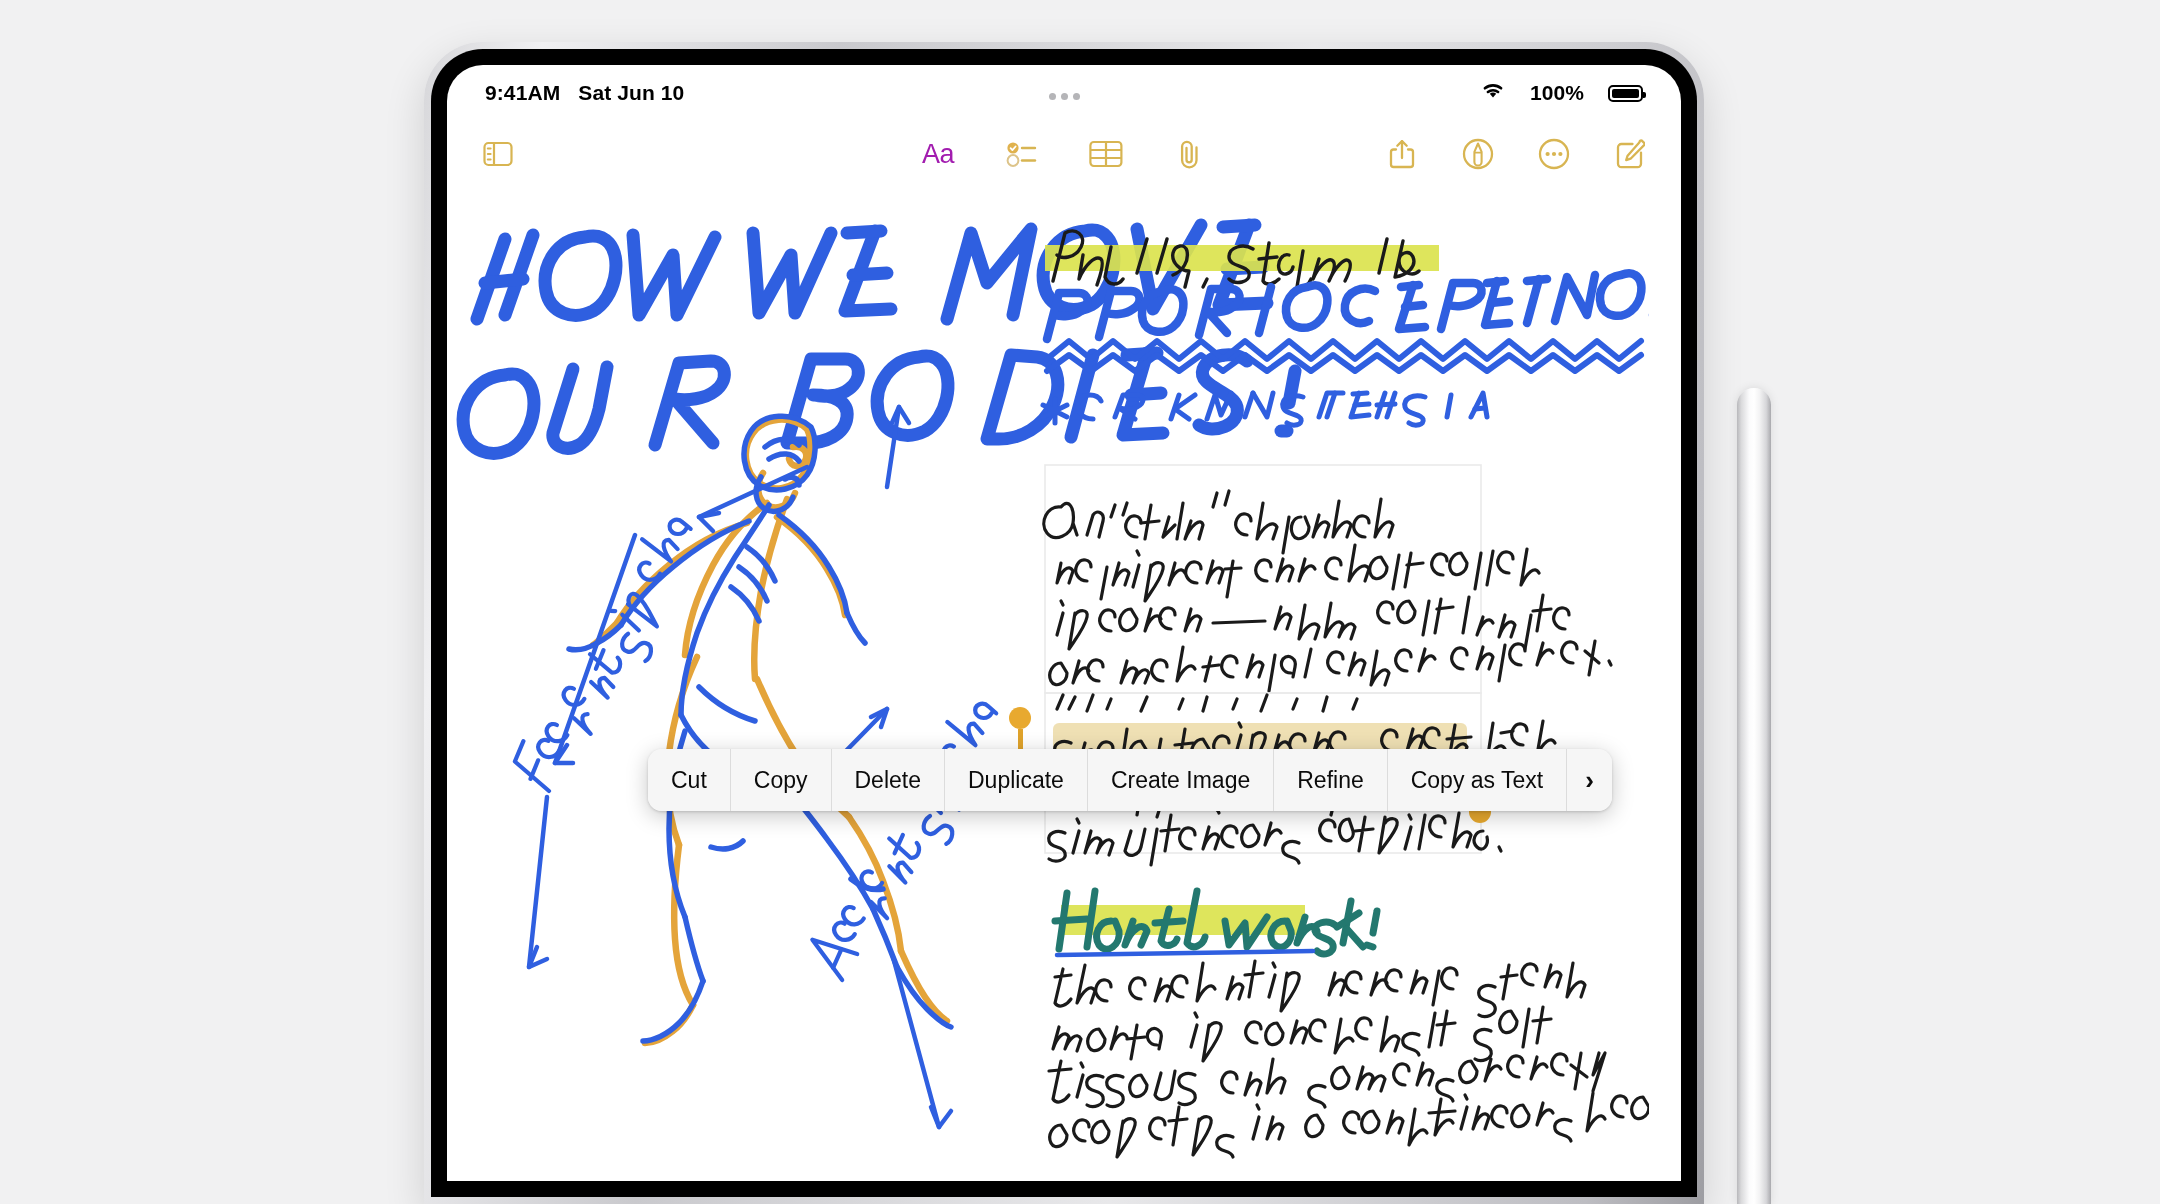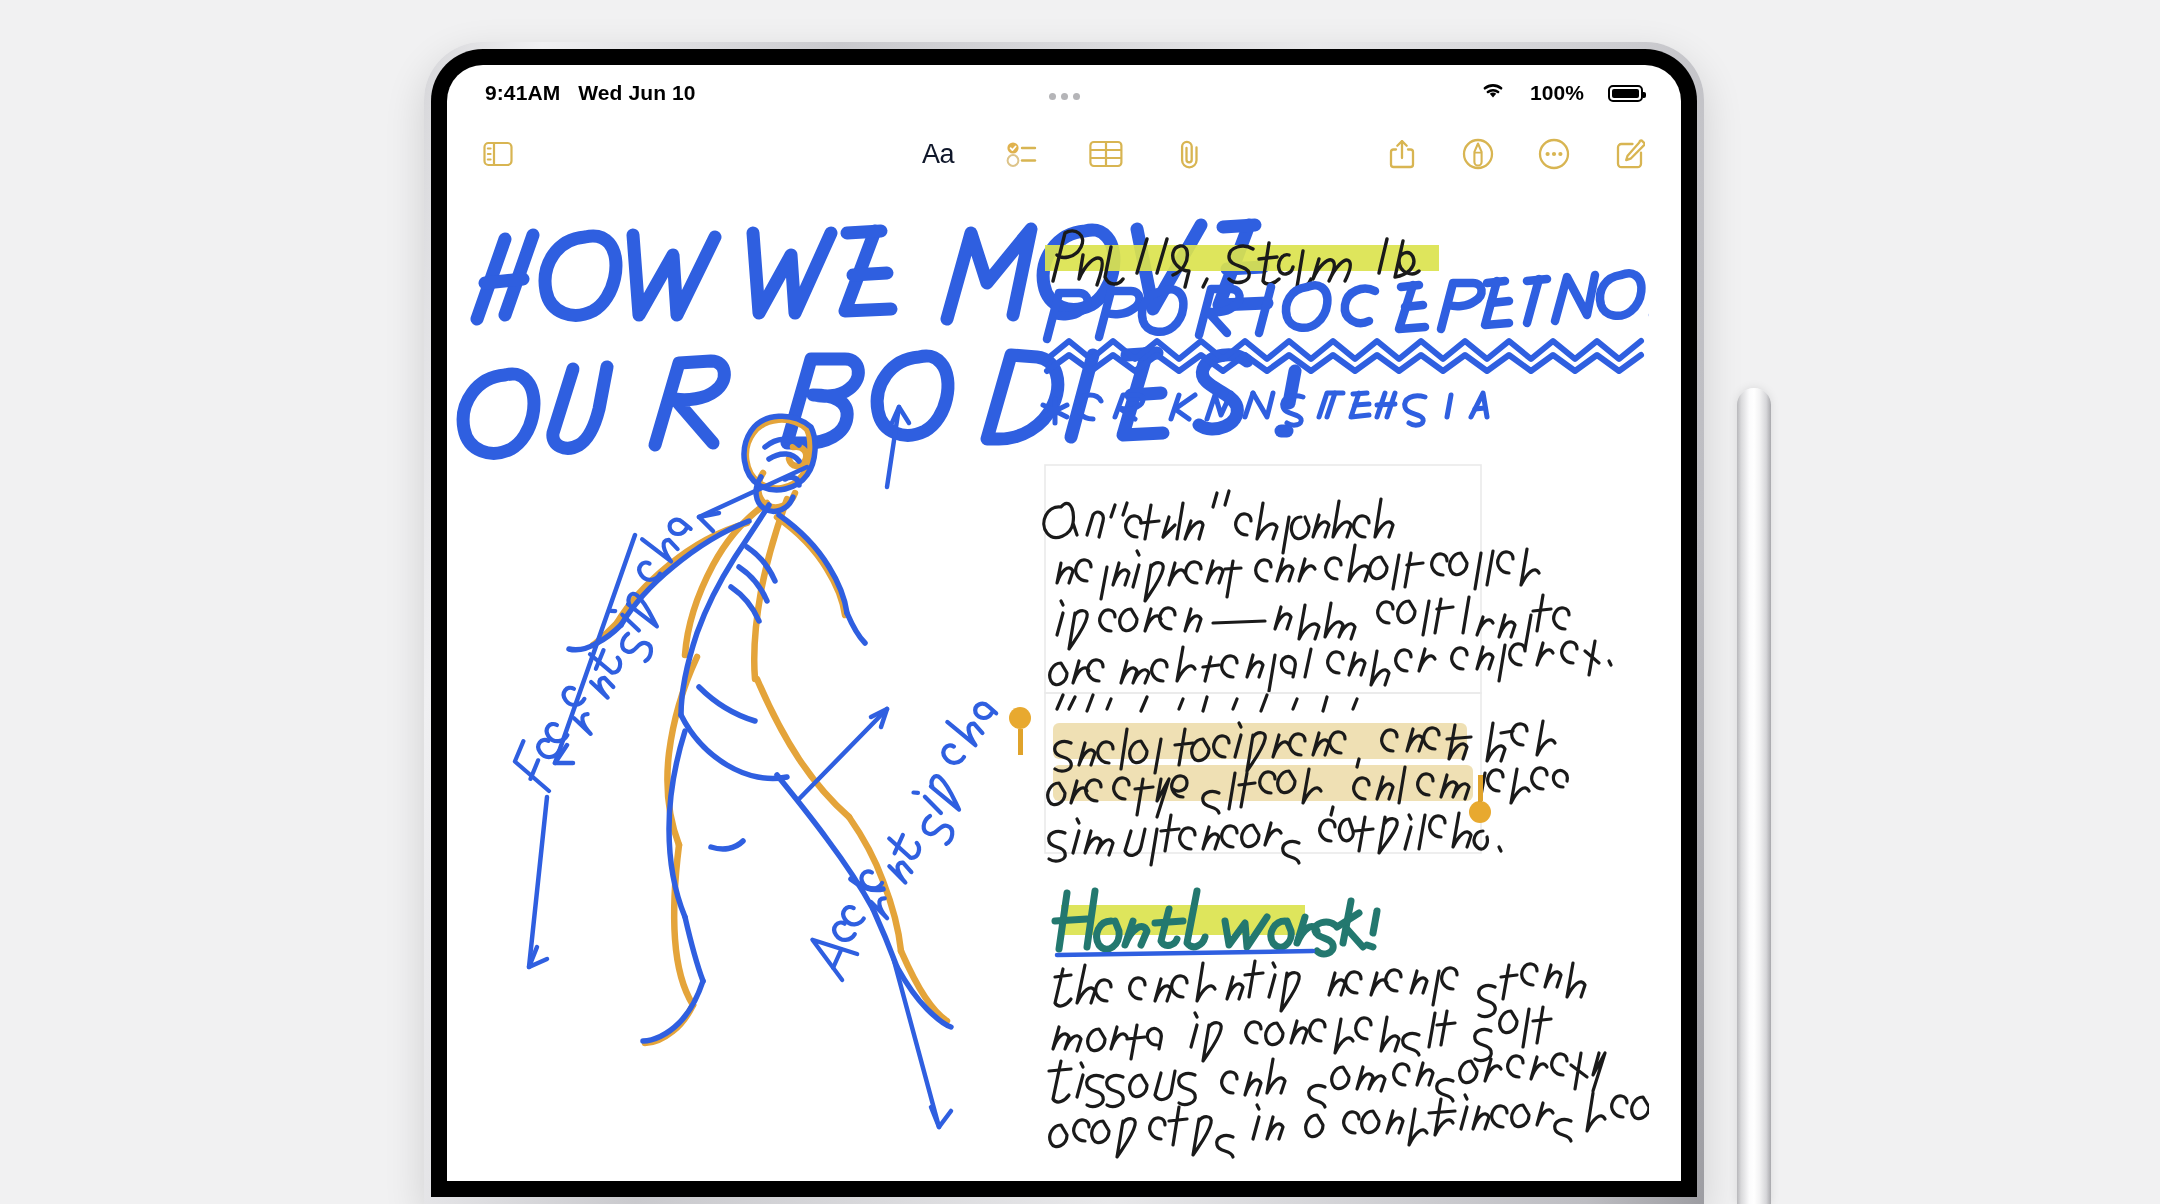--- a/index.html
+++ b/index.html
@@ -87,21 +87,21 @@
   }
   .tb-icon {
     width: 46px; height: 46px;
     display: flex; align-items: center; justify-content: center;
     cursor: pointer;
   }
   .tb-group { display: flex; align-items: center; }
   #tb-left { }
   #tb-center { position: absolute; left: 50%; transform: translateX(-50%); display: flex; align-items: center; gap: 38px; }
   #tb-right { margin-left: auto; display: flex; align-items: center; gap: 30px; }
-  .aa-label { color: #0f172a; font-size: 27px; font-weight: 400; letter-spacing: -.5px; }
+  .aa-label { color: #a21caf; font-size: 27px; font-weight: 400; letter-spacing: -.5px; }
 
   
   #canvas { position: absolute; left: 0; top: 122px; right: 0; bottom: 0; overflow: hidden; }
   #canvas svg { position: absolute; left: 0; top: 0; }
 
   
   #ctxmenu {
     position: absolute;
     left: 201px; top: 562px;
     height: 62px;
@@ -137,21 +137,21 @@
 
   <div id="pencil"></div>
 
   <div id="device">
     <div id="bezel">
       <div id="screen">
 
         <div id="statusbar">
           <div class="left">
             <span>9:41AM</span>
-            <span>Wed Jun 10</span>
+            <span>Sat Jun 10</span>
           </div>
           <div class="center">
             <span class="dots3">
                 <i></i>
                 <i></i>
                 <i></i>
               </span>
           </div>
           <div class="right">
             <span>
@@ -841,18 +841,28 @@
 
           <div class="sel-handle" style="left:562px; top:520px;">
             <div class="knob"></div>
             <div class="stem" style="height:26px;"></div>
           </div>
           <div class="sel-handle" style="left:1022px; top:588px;">
             <div class="stem" style="height:26px;"></div>
             <div class="knob"></div>
           </div>
 
+          <div id="ctxmenu">
+            <div class="mi">Cut</div>
+            <div class="mi">Copy</div>
+            <div class="mi">Delete</div>
+            <div class="mi">Duplicate</div>
+            <div class="mi">Create Image</div>
+            <div class="mi">Refine</div>
+            <div class="mi">Copy as Text</div>
+            <div class="mi more">›</div>
+          </div>
 
         </div>
       </div>
     </div>
   </div>
 </div>
 
 </body></html>

